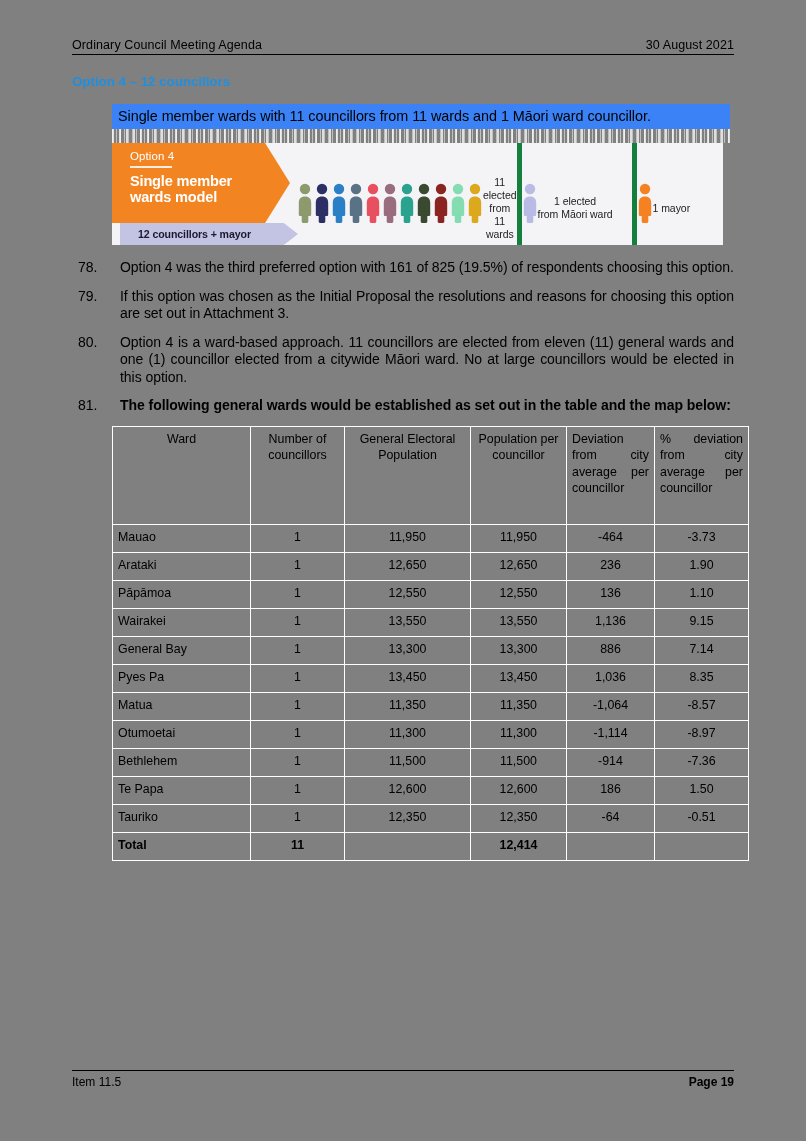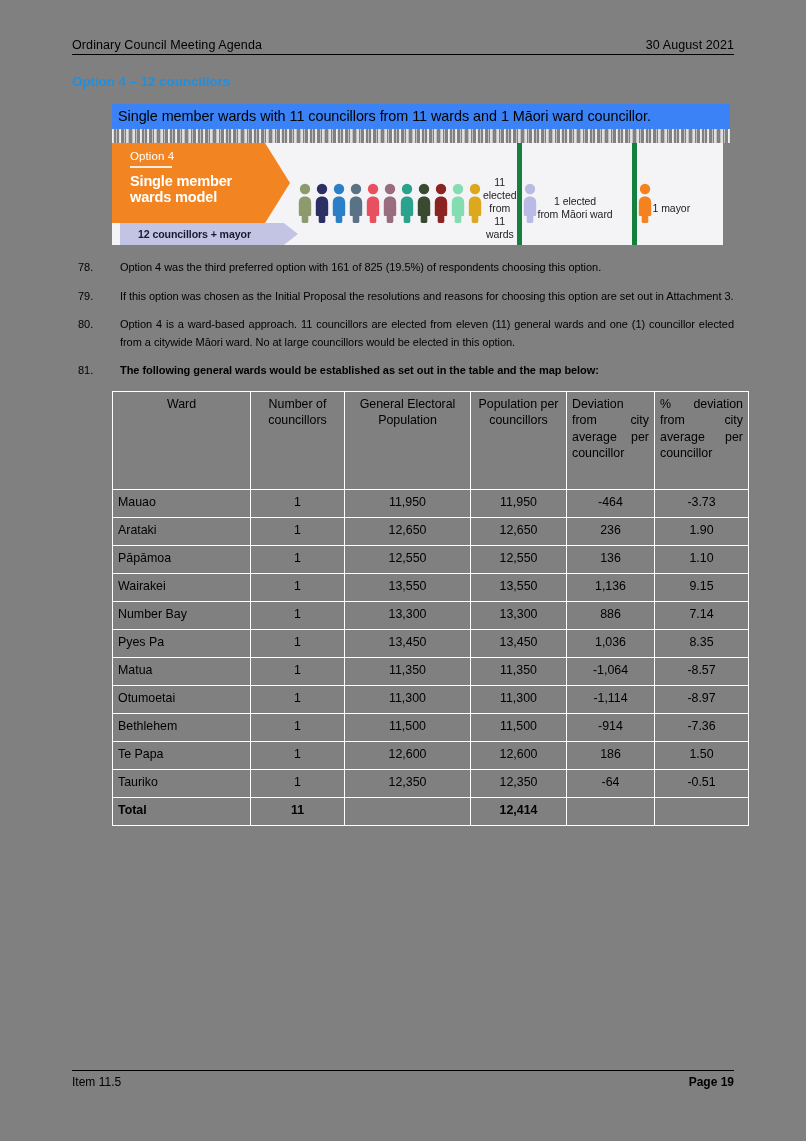--- a/index.html
+++ b/index.html
@@ -185,21 +185,21 @@
     text-align: center;
     color: #1c1c1c;
     letter-spacing: -0.05px;
   }
 
   
   .paras { margin-top: 14px; }
   .para {
     display: flex;
     margin-bottom: 11px;
-    font-size: 11px;
+    font-size: 14px;
     line-height: 17.5px;
   }
   .para-num {
     flex: 0 0 48px;
     padding-left: 6px;
     box-sizing: border-box;
   }
   .para-text {
     flex: 1 1 auto;
     text-align: justify;
@@ -428,21 +428,21 @@
         <span class="para-text lead">The following general wards would be established as set out in the table and the map below:</span>
       </div>
     </div>
 
     <table class="ward-table">
       <thead>
         <tr>
           <th class="c-ward">Ward</th>
           <th class="c-num">Number of councillors</th>
           <th class="c-gep">General Electoral Population</th>
-          <th class="c-ppc">Population per councillors</th>
+          <th class="c-ppc">Population per councillor</th>
           <th class="c-dev just">Deviation from city average per councillor</th>
           <th class="c-pct just">% deviation from city average per councillor</th>
         </tr>
       </thead>
       <tbody>
         <tr>
           <td class="c-ward">Mauao</td>
           <td class="c-num">1</td>
           <td class="c-gep">11,950</td>
           <td class="c-ppc">11,950</td>
@@ -467,21 +467,21 @@
         </tr>
         <tr>
           <td class="c-ward">Wairakei</td>
           <td class="c-num">1</td>
           <td class="c-gep">13,550</td>
           <td class="c-ppc">13,550</td>
           <td class="c-dev">1,136</td>
           <td class="c-pct">9.15</td>
         </tr>
         <tr>
-          <td class="c-ward">Number Bay</td>
+          <td class="c-ward">General Bay</td>
           <td class="c-num">1</td>
           <td class="c-gep">13,300</td>
           <td class="c-ppc">13,300</td>
           <td class="c-dev">886</td>
           <td class="c-pct">7.14</td>
         </tr>
         <tr>
           <td class="c-ward">Pyes Pa</td>
           <td class="c-num">1</td>
           <td class="c-gep">13,450</td>

